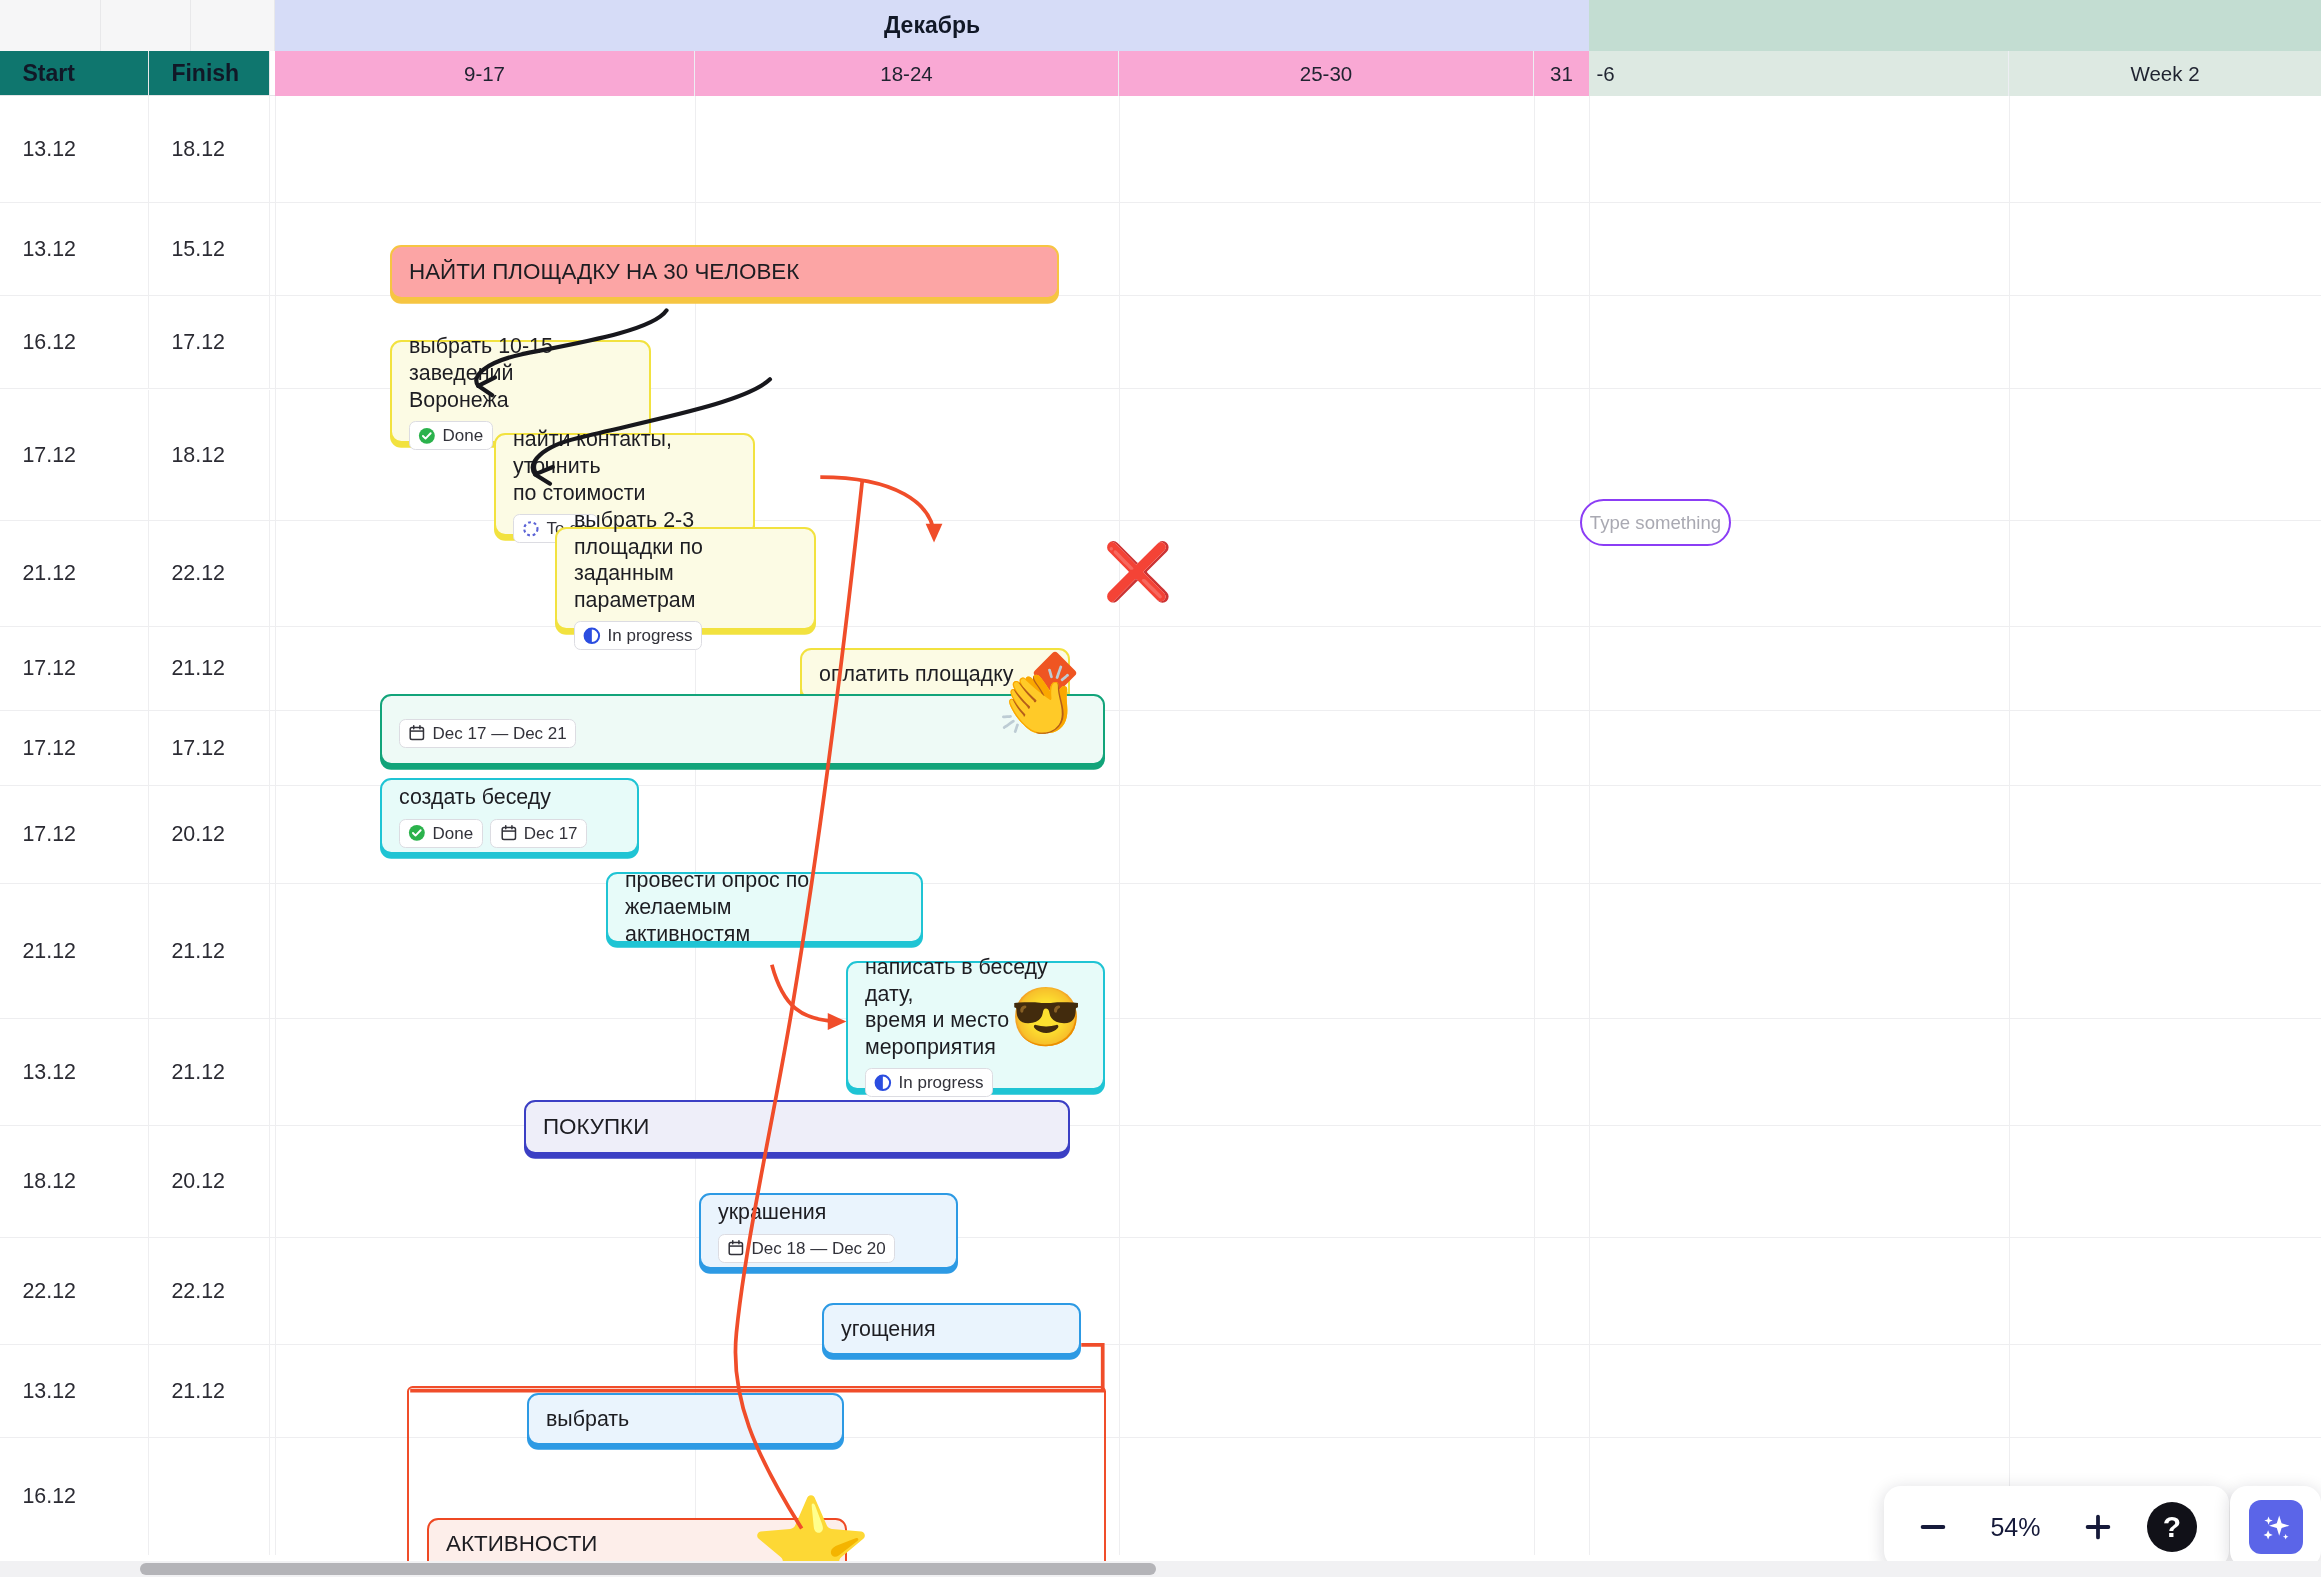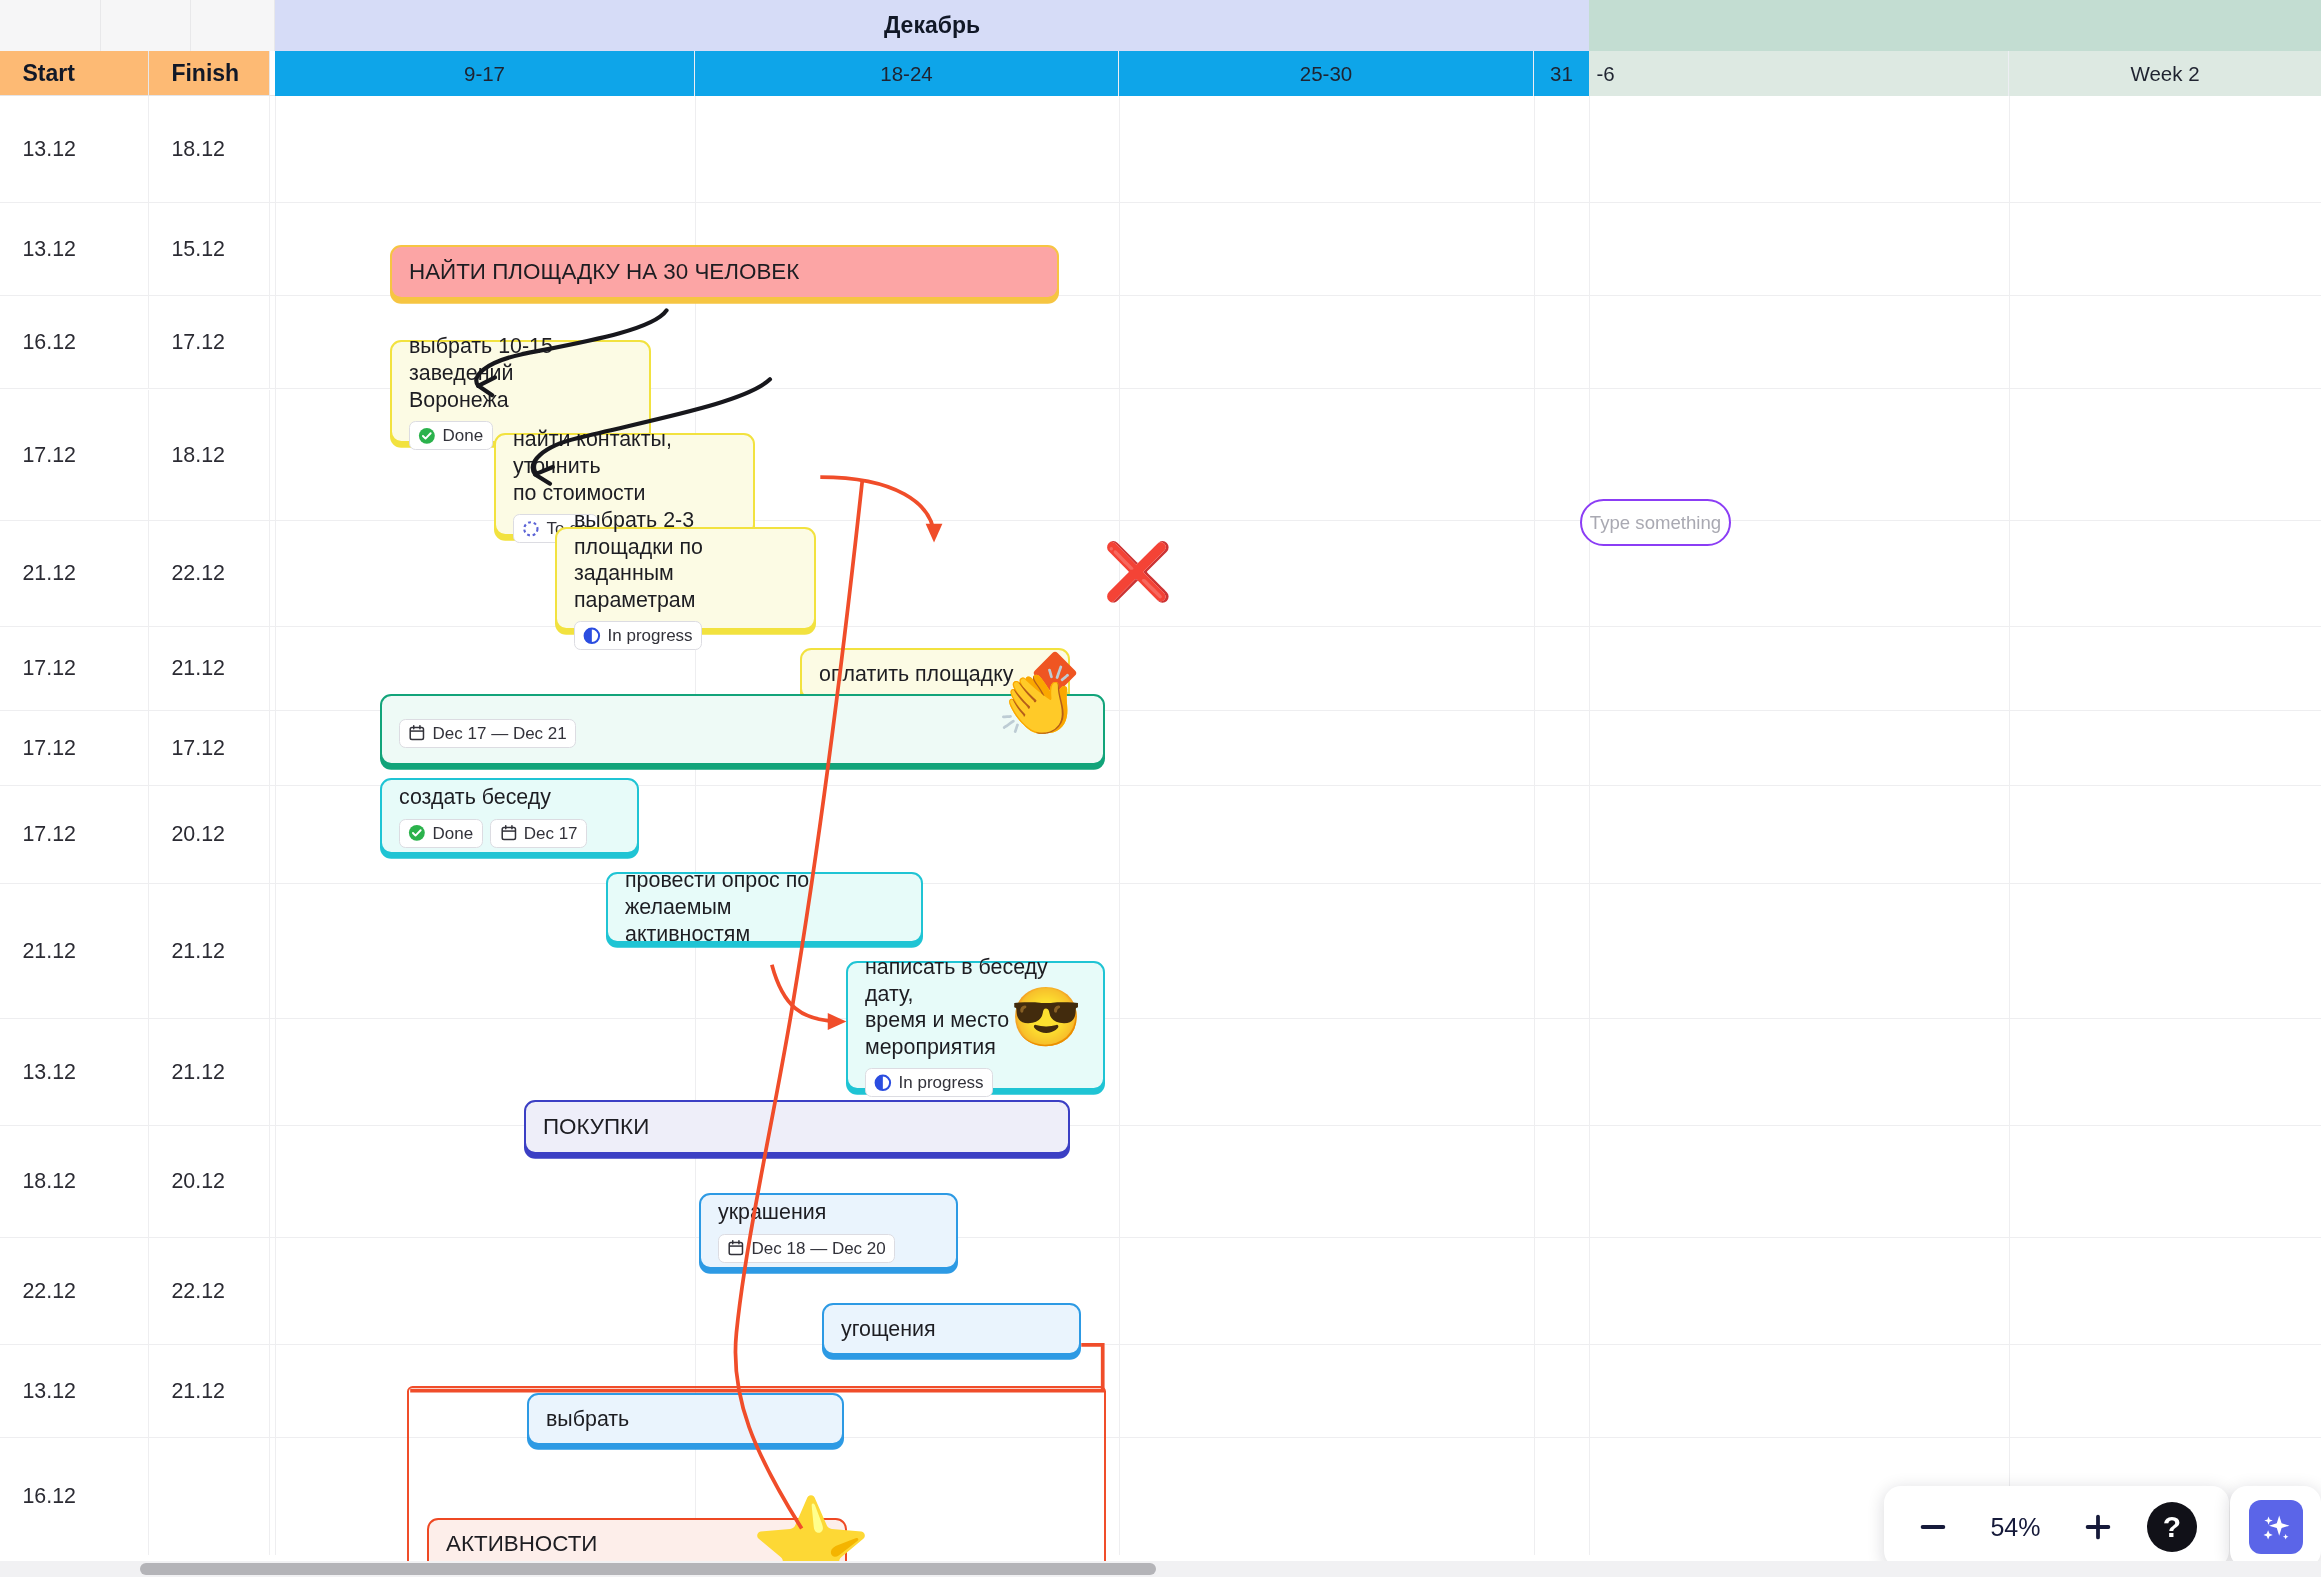--- a/index.html
+++ b/index.html
@@ -19,27 +19,27 @@
   .month-dec { background: #d6dcf7; }
   .month-jan { background: #c3ddd2; }
   .corner-b { position:absolute; left:191px; top:0; width:84px; height:51px; background:#f6f6f7; border-right:0.9px solid #e8e8ea; }
   .corner-c { position:absolute; left:0; top:0; width:101px; height:51px; background:#f6f6f7; border-right:0.9px solid #e8e8ea; }
 
   .week-row { position: absolute; left: 0; top: 51px; height: 45px; width: 2321px;
     border-bottom: 0.9px solid #e4e4e7; }
   .week-cell { position: absolute; top: 0; height: 45px;
     display: flex; align-items: center; justify-content: center;
     font-size: 20.5px; color: #1f2330; }
-  .week-dec { background: #0ea5e9; }
+  .week-dec { background: #f9a8d4; }
   .week-jan { background: #dde9e2; }
   .week-cell.divider { border-right: 0.9px solid #edeef3; }
 
   .hdr-label { position: absolute; top: 51px; height: 45px;
     display: flex; align-items: center; font-weight: bold;
-    font-size: 23px; color: #111827; background: #fdba74;
+    font-size: 23px; color: #111827; background: #0f766e;
     border-right: 0.9px solid #e8e8ea; border-bottom: 0.9px solid #e4e4e7; }
   #start-hdr { left: 0; width: 149px; padding-left: 22.4px; }
   #finish-hdr { left: 149px; width: 121px; padding-left: 22.4px; }
 
   
   .body { position: absolute; left: 0; top: 96px; width: 2247px; height: 1459px; }
   .row { position: absolute; left: 0; width: 2321px;
     border-bottom: 0.9px solid #eeeef0; }
   .cell-start, .cell-finish { position: absolute; top: 0; height: 100%;
     display: flex; align-items: center; font-size: 21.4px; color: #2b2b33;

